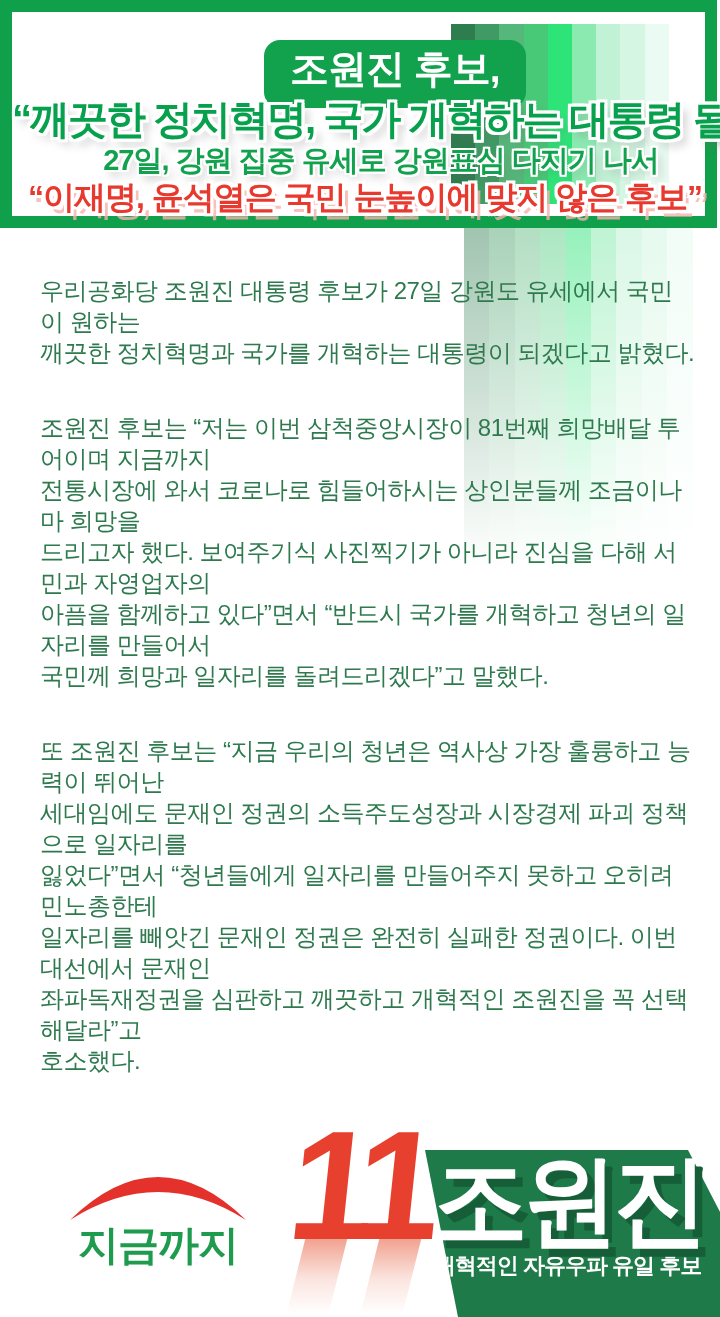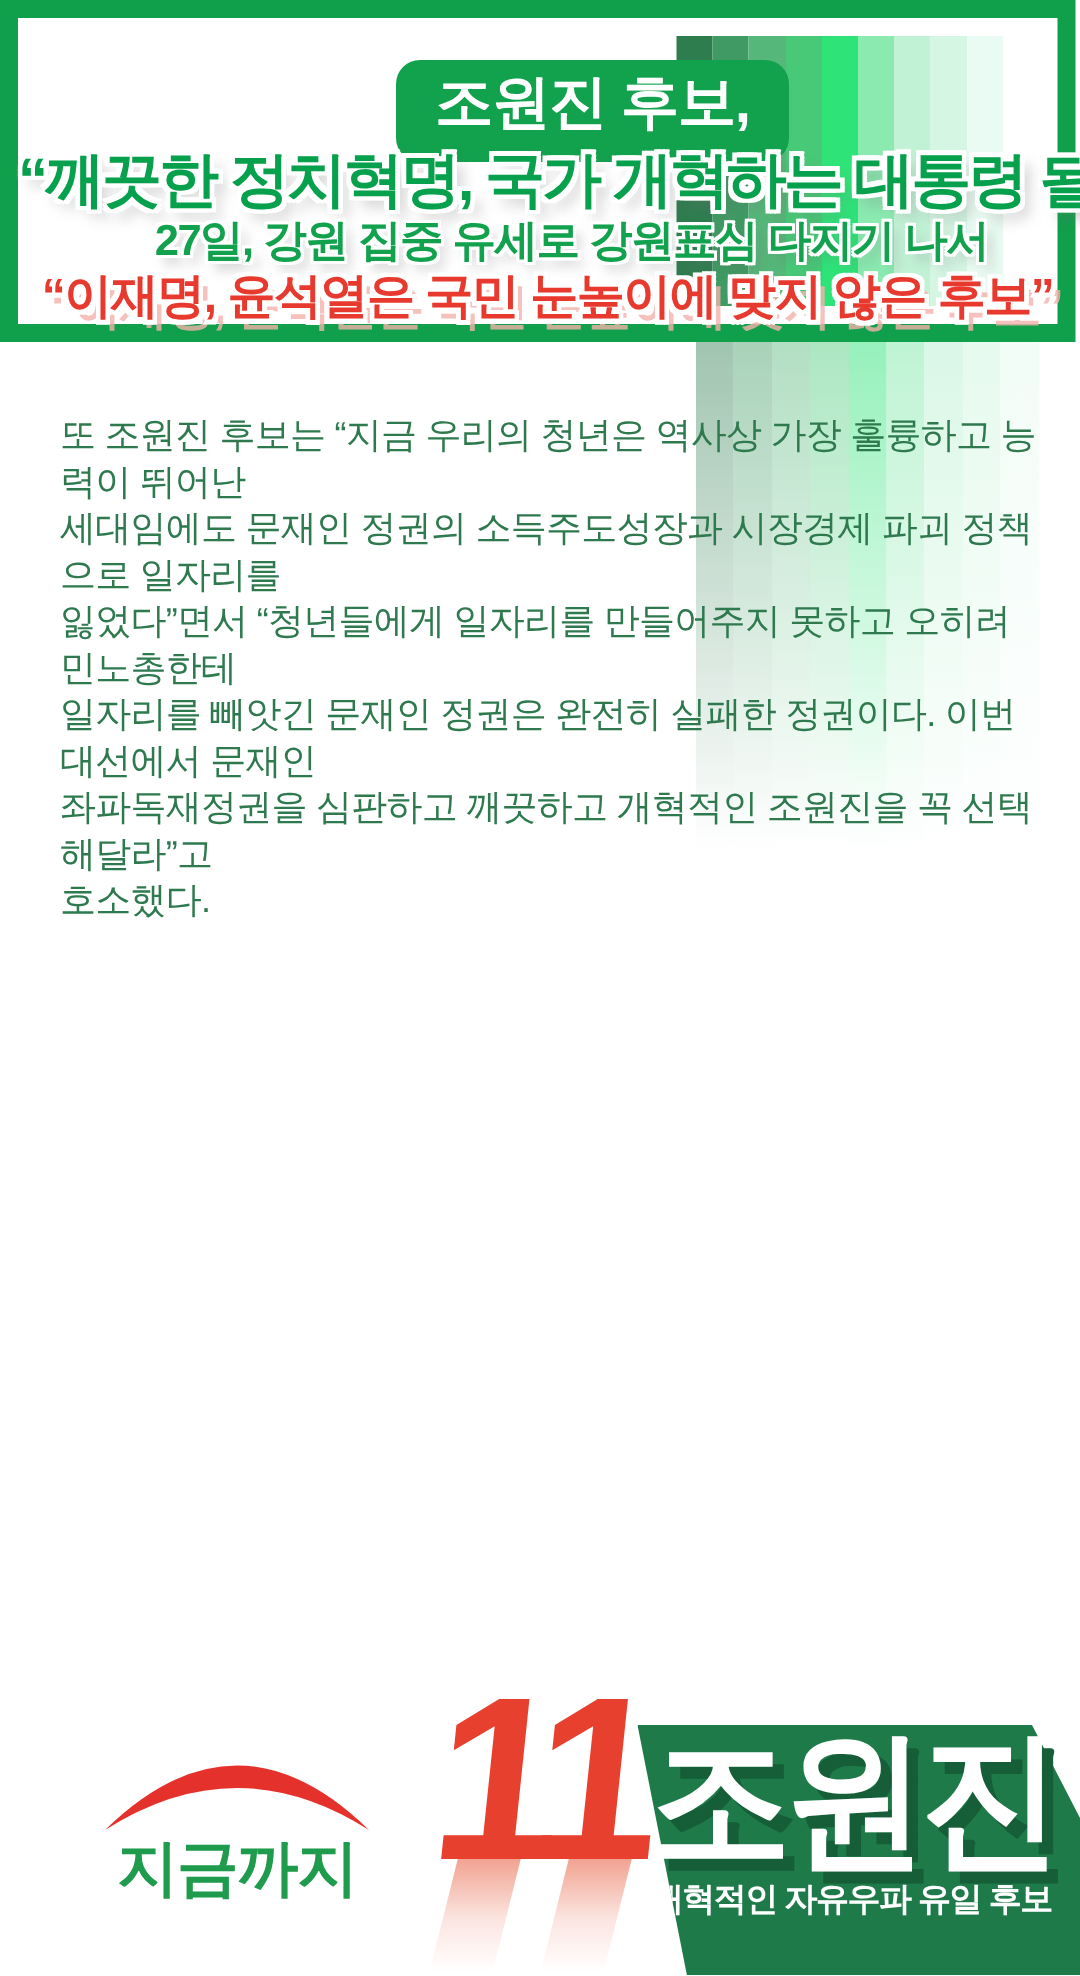--- a/index.html
+++ b/index.html
@@ -127,20 +127,27 @@
     <div class="bs4"></div>
     <div class="bs5"></div>
     <div class="bs6"></div>
     <div class="bs7"></div>
     <div class="bs8"></div>
     <div class="bs9"></div>
     <div class="bs10"></div>
   </div>
 
   <div class="article">
+    <p>우리공화당 조원진 대통령 후보가 27일 강원도 유세에서 국민이 원하는
+깨끗한 정치혁명과 국가를 개혁하는 대통령이 되겠다고 밝혔다.</p>
+    <p>조원진 후보는 “저는 이번 삼척중앙시장이 81번째 희망배달 투어이며 지금까지
+전통시장에 와서 코로나로 힘들어하시는 상인분들께 조금이나마 희망을
+드리고자 했다. 보여주기식 사진찍기가 아니라 진심을 다해 서민과 자영업자의
+아픔을 함께하고 있다”면서 “반드시 국가를 개혁하고 청년의 일자리를 만들어서
+국민께 희망과 일자리를 돌려드리겠다”고 말했다.</p>
     <p>또 조원진 후보는 “지금 우리의 청년은 역사상 가장 훌륭하고 능력이 뛰어난
 세대임에도 문재인 정권의 소득주도성장과 시장경제 파괴 정책으로 일자리를
 잃었다”면서 “청년들에게 일자리를 만들어주지 못하고 오히려 민노총한테
 일자리를 빼앗긴 문재인 정권은 완전히 실패한 정권이다. 이번 대선에서 문재인
 좌파독재정권을 심판하고 깨끗하고 개혁적인 조원진을 꼭 선택해달라”고
 호소했다.</p>
     
     
     
   </div>

